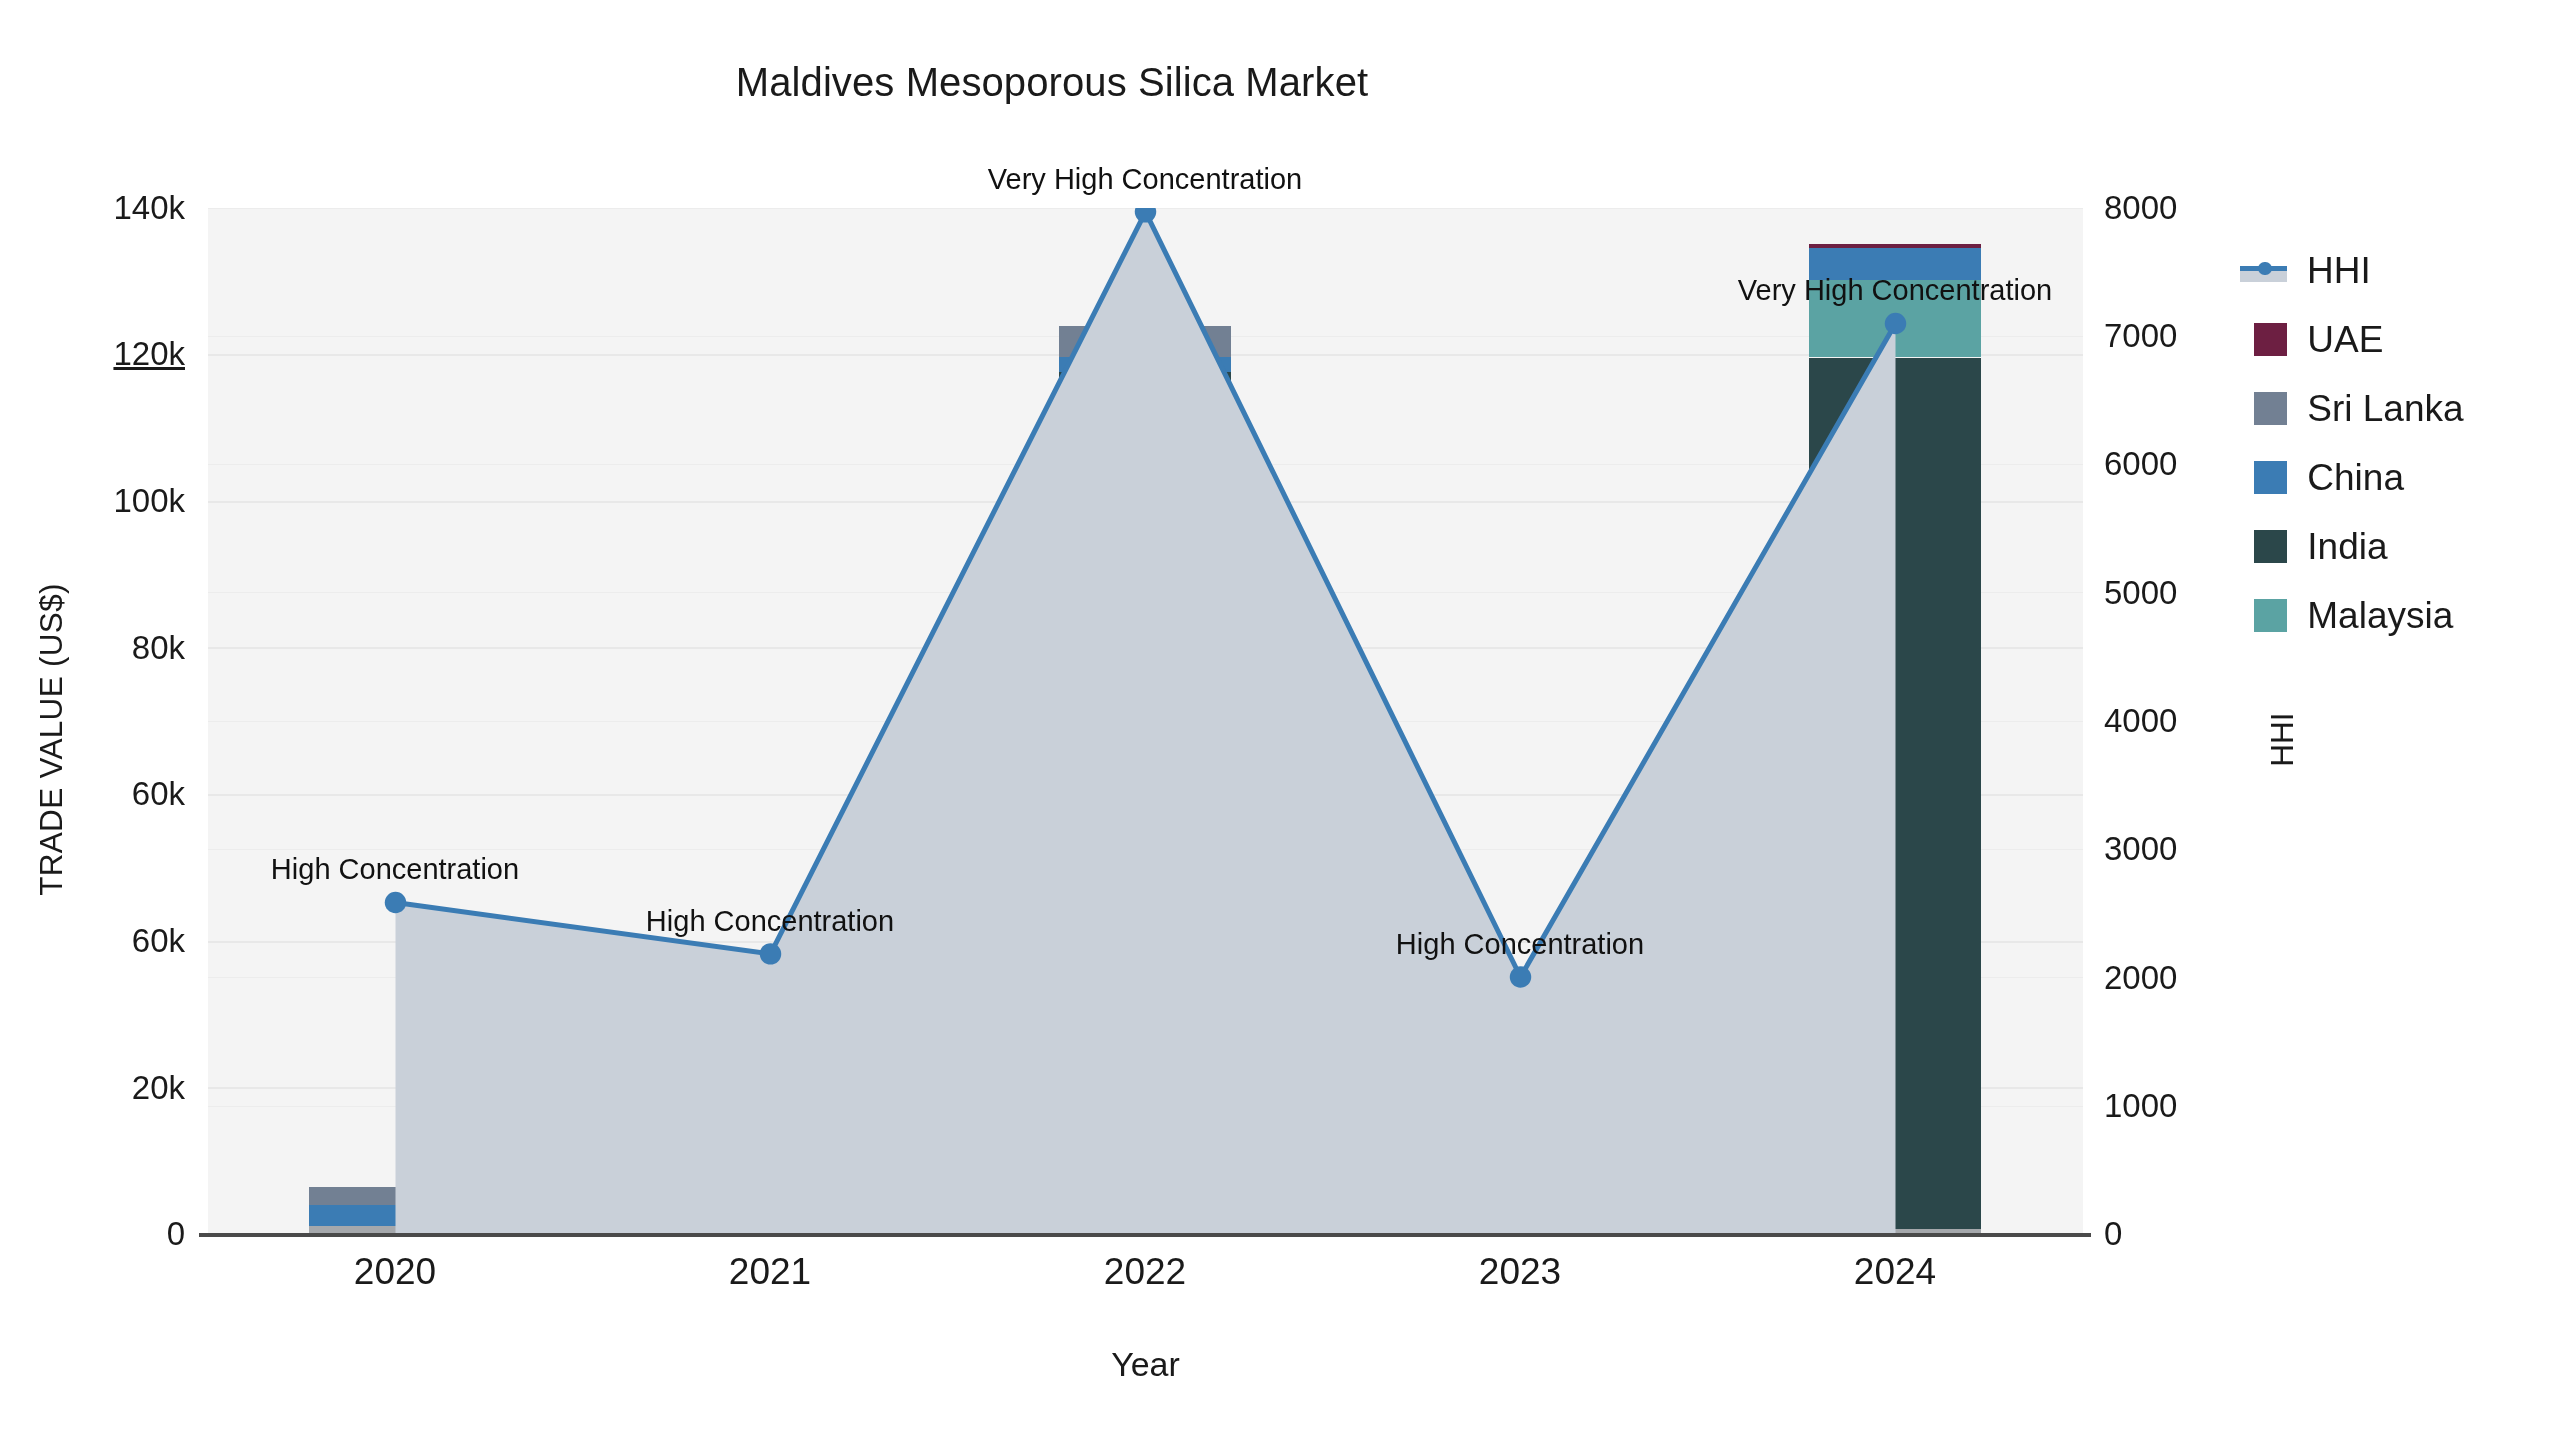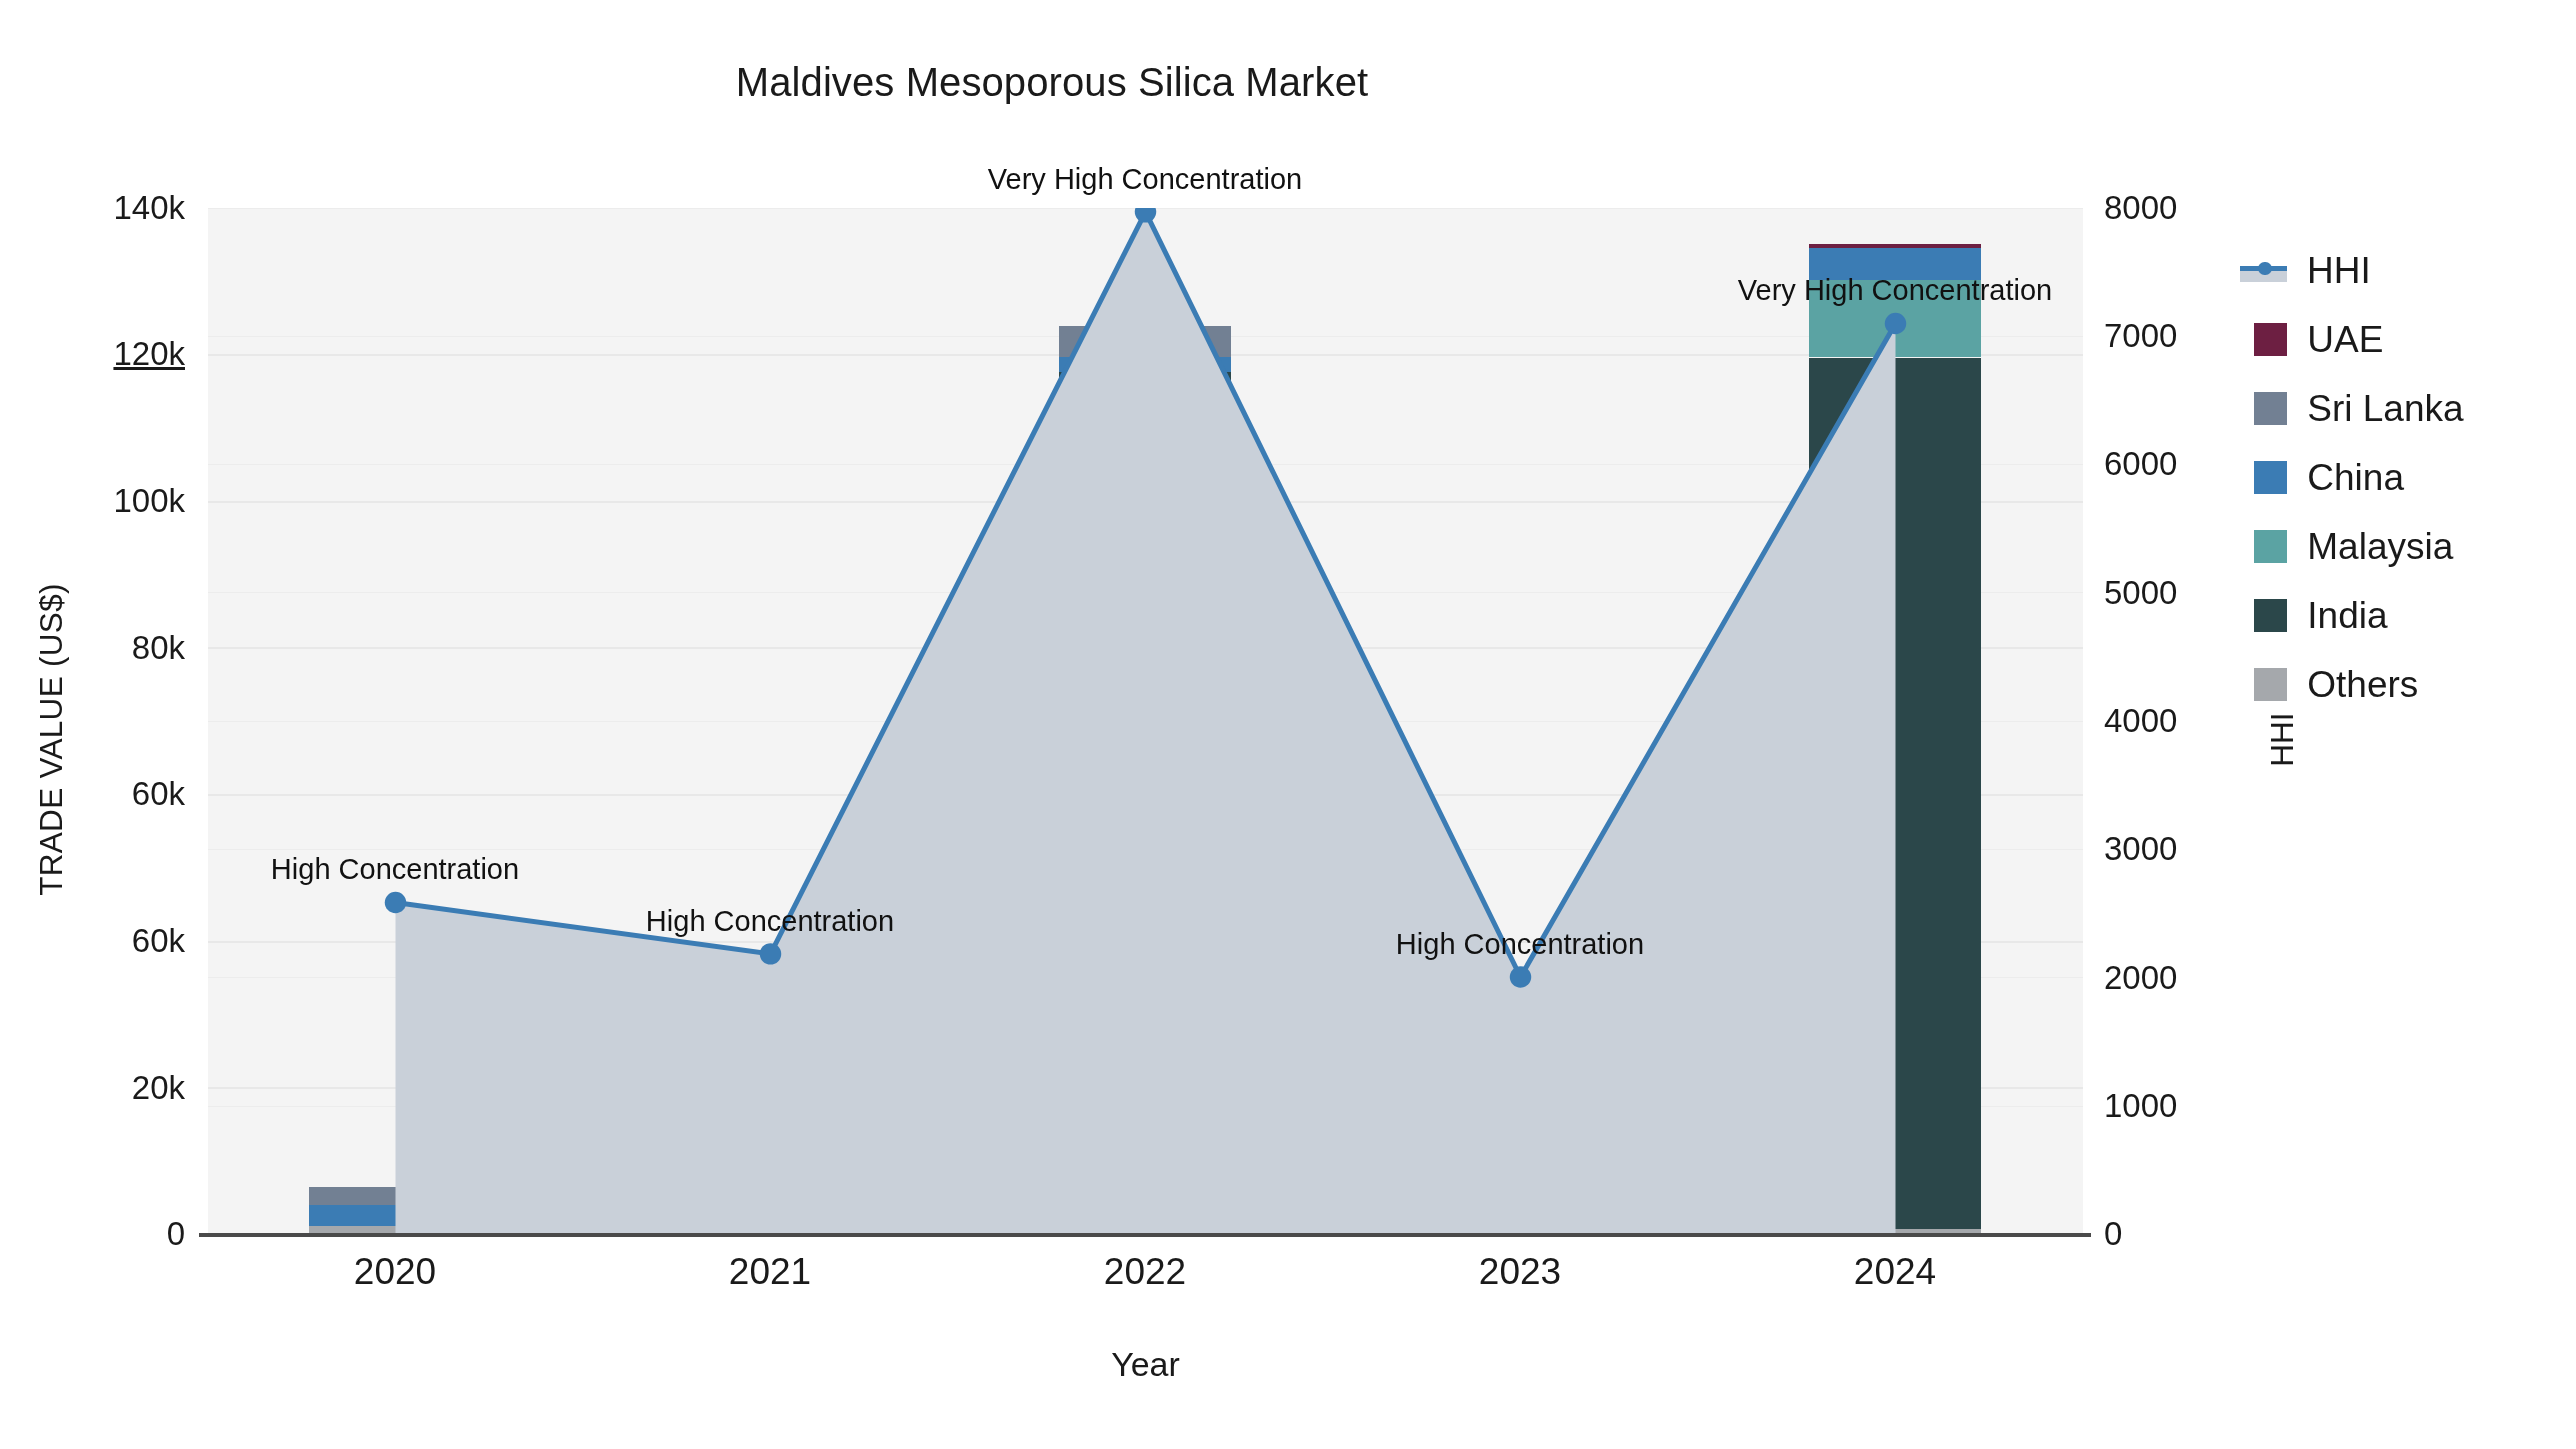--- a/index.html
+++ b/index.html
@@ -216,26 +216,22 @@
       </div>
       <div class="legend-row">
         <span class="legend-swatch sq" style="background: rgb(114, 128, 147);"></span>
         <span class="legend-text">Sri Lanka</span>
       </div>
       <div class="legend-row">
         <span class="legend-swatch sq" style="background: rgb(59, 124, 180);"></span>
         <span class="legend-text">China</span>
       </div>
       <div class="legend-row">
+        <span class="legend-swatch sq" style="background: rgb(43, 71, 74);"></span>
+        <span class="legend-text">India</span>
+      </div>
+      <div class="legend-row">
         <span class="legend-swatch sq" style="background: rgb(91, 163, 163);"></span>
         <span class="legend-text">Malaysia</span>
       </div>
-      <div class="legend-row">
-        <span class="legend-swatch sq" style="background: rgb(43, 71, 74);"></span>
-        <span class="legend-text">India</span>
-      </div>
-      <div class="legend-row">
-        <span class="legend-swatch sq" style="background: rgb(165, 168, 172);"></span>
-        <span class="legend-text">Others</span>
-      </div>
     </div>
 </div>
 
 
 </body></html>

